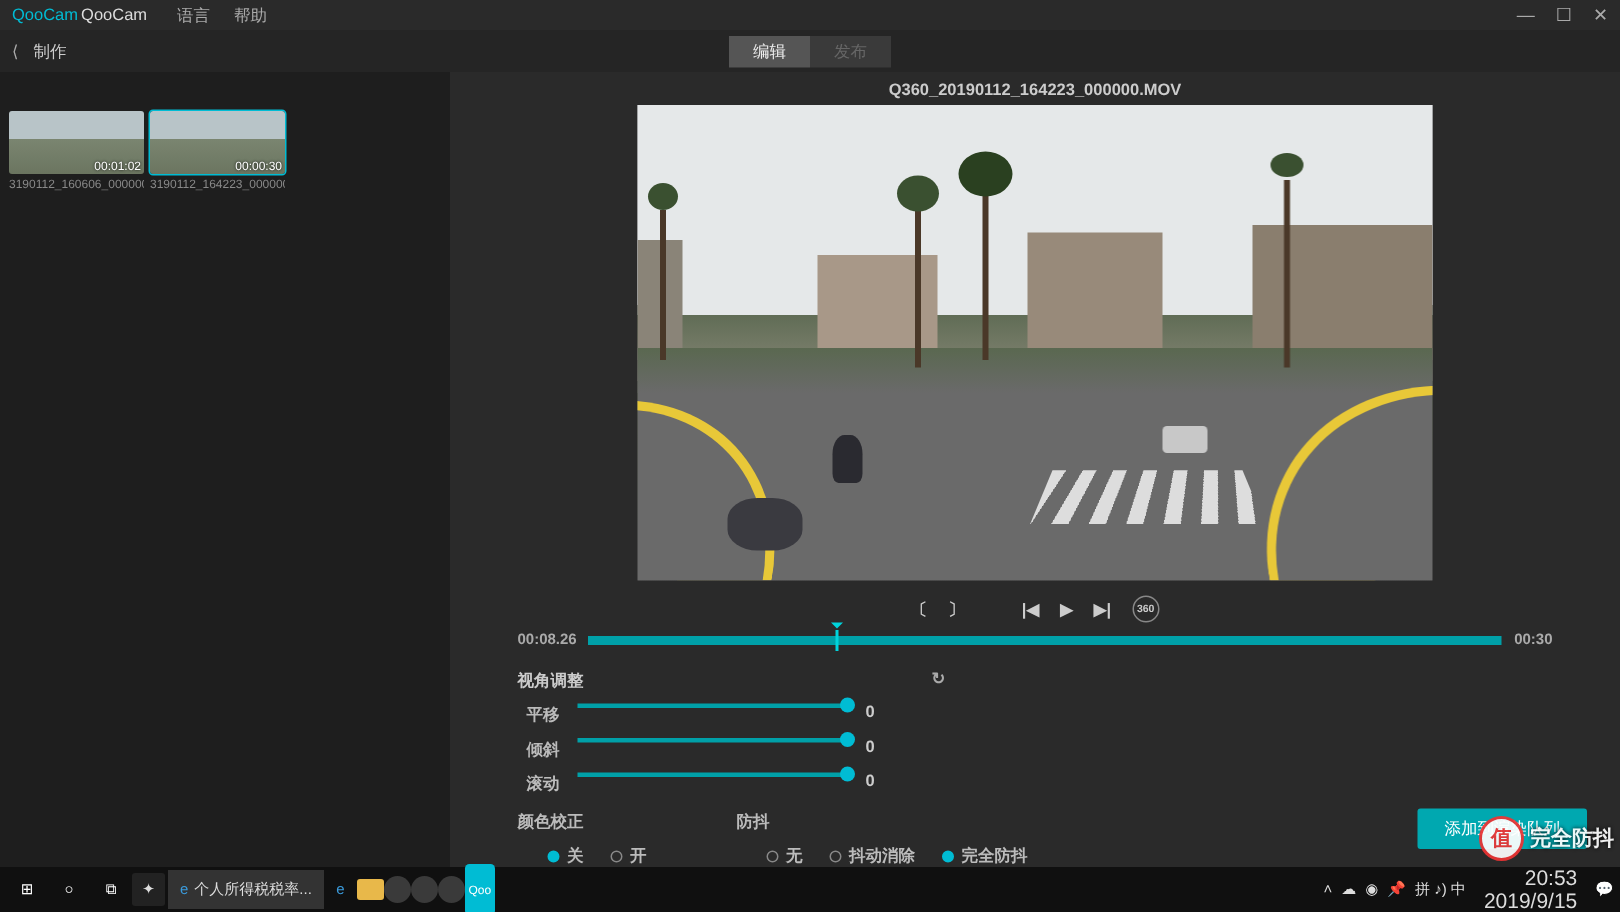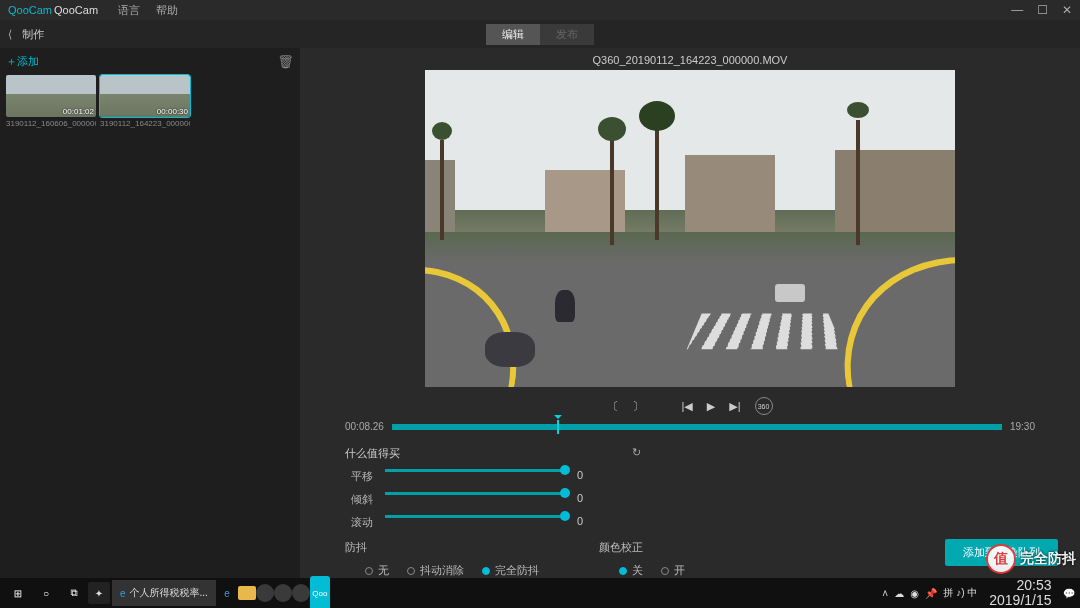--- a/index.html
+++ b/index.html
@@ -19,26 +19,26 @@
 .tab-center .tab.active { background: #555; color: #eee; font-family: Liberation Mono, monospace; }
 
 .main { display: flex; height: 530px; }
 
 .sidebar { width: 300px; background: #1e1e1e; padding: 6px; }
 .sidebar-head { display: flex; align-items: center; font-size: 11px; margin-bottom: 6px; }
 .sidebar-head .add { color: #00bcd4; }
 .sidebar-head .trash { margin-left: auto; color: #888; font-size: 13px; }
 .thumbs { display: flex; gap: 4px; }
 .thumb { width: 90px; font-size: 8px; }
-.thumb-img { width: 90px; height: 42px; background: linear-gradient(to bottom, #b8c4c8 0%, #b8c4c8 45%, #7a8570 45%, #6b7560 100%); border-radius: 2px; position: relative; }
+.thumb-img { width: 90px; height: 42px; background: linear-gradient(to bottom, #b8c4c8 0%, #b8c4c8 45%, #7a8570 45%, #6b7560 100%); border-radius: 2px; position: relative; margin-top: 20px; }
 .thumb.active .thumb-img { outline: 1px solid #00bcd4; }
 .thumb-time { position: absolute; bottom: 1px; right: 2px; color: #fff; font-size: 8px; text-shadow: 0 0 2px #000; }
 .thumb-label { color: #888; font-size: 8px; margin-top: 2px; white-space: nowrap; overflow: hidden; }
 
-.editor { flex: 1; background: #2a2a2a; display: flex; flex-direction: column; align-items: center; padding-top: 6px; }
+.editor { flex: 1; background: #2a2a2a; display: flex; flex-direction: column; align-items: center; padding-top: 6px; font-weight: bold; }
 .filename { font-size: 11px; color: #ccc; margin-bottom: 4px; }
 .preview { width: 530px; height: 320px; background: linear-gradient(to bottom, #e8ebec 0%, #e0e4e5 42%, #5a6850 42%, #888878 58%, #606858 58%, #555 100%); position: relative; overflow: hidden; }
 
 
 .sky { position: absolute; top: 0; left: 0; right: 0; height: 140px; background: #e5e8e9; }
 .bldg { position: absolute; background: #9a9488; }
 .b1 { left: 0; top: 90px; width: 30px; height: 80px; background: #8a8478; }
 .b2 { left: 120px; top: 100px; width: 80px; height: 70px; background: #a89888; }
 .b3 { left: 260px; top: 85px; width: 90px; height: 85px; background: #988a7a; }
 .b4 { right: 0; top: 80px; width: 120px; height: 90px; background: #8a7e6e; }
@@ -121,24 +121,20 @@
   <span class="crumb">制作</span>
   <div class="tab-center">
     <div class="tab active">编辑</div>
     <div class="tab">发布</div>
   </div>
 </div>
 
 <div class="main">
 
   <div class="sidebar">
-    <div class="sidebar-head">
-      <span class="add">＋添加</span>
-      <span class="trash">🗑</span>
-    </div>
     <div class="thumbs">
       <div class="thumb">
         <div class="thumb-img">
           <span class="thumb-time">00:01:02</span>
         </div>
         <div class="thumb-label">3190112_160606_000000.MOV</div>
       </div>
       <div class="thumb active">
         <div class="thumb-img">
           <span class="thumb-time">00:00:30</span>
@@ -177,26 +173,26 @@
       <span>▶</span>
       <span>▶|</span>
       <span class="btn360">360</span>
     </div>
 
     <div class="timeline-row">
       <span>00:08.26</span>
       <div class="timeline">
         <div class="handle"></div>
       </div>
-      <span>19:30</span>
+      <span>00:30</span>
     </div>
 
     <div class="adjust">
       <div class="adjust-head">
-        <span>什么值得买</span>
+        <span>视角调整</span>
         <span class="reset">↻</span>
       </div>
       <div class="slider-row">
         <span class="lbl">平移</span>
         <div class="slider">
             <div class="knob"></div>
           </div>
         <span class="val">0</span>
       </div>
       <div class="slider-row">
@@ -209,46 +205,46 @@
       <div class="slider-row">
         <span class="lbl">滚动</span>
         <div class="slider">
             <div class="knob"></div>
           </div>
         <span class="val">0</span>
       </div>
 
       <div class="options-row">
         <div class="opt-group">
+          <div class="title">颜色校正</div>
+          <div class="radios">
+            <div class="radio">
+                <span class="dot on"></span>
+                <span>关</span>
+              </div>
+            <div class="radio">
+                <span class="dot"></span>
+                <span>开</span>
+              </div>
+          </div>
+        </div>
+        <div class="opt-group">
           <div class="title">防抖</div>
           <div class="radios">
             <div class="radio">
                 <span class="dot"></span>
                 <span>无</span>
               </div>
             <div class="radio">
                 <span class="dot"></span>
                 <span>抖动消除</span>
               </div>
             <div class="radio">
                 <span class="dot on"></span>
                 <span>完全防抖</span>
-              </div>
-          </div>
-        </div>
-        <div class="opt-group">
-          <div class="title">颜色校正</div>
-          <div class="radios">
-            <div class="radio">
-                <span class="dot on"></span>
-                <span>关</span>
-              </div>
-            <div class="radio">
-                <span class="dot"></span>
-                <span>开</span>
               </div>
           </div>
         </div>
       </div>
     </div>
   </div>
 </div>
 
 <div class="action-btn">添加到渲染队列</div>
 
@@ -274,17 +270,17 @@
   <div class="tb-icon" style="background:#00bcd4;border-radius:3px;width:20px;height:34px;font-size:8px;color:#fff">Qoo</div>
 
   <div class="tray">
     <span>˄</span>
     <span>☁</span>
     <span>◉</span>
     <span>📌</span>
     <span>拼 ♪) 中</span>
     <div class="clock">
       <div>20:53</div>
-      <div>2019/1/15</div>
+      <div>2019/9/15</div>
     </div>
     <span>💬</span>
   </div>
 </div>
 
 </body></html>

